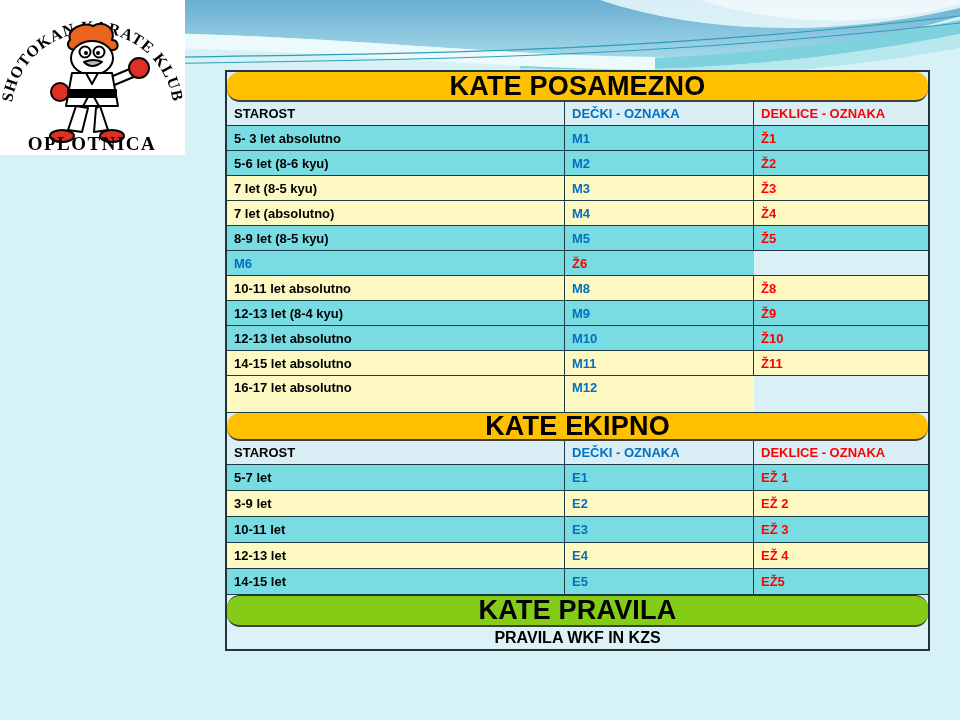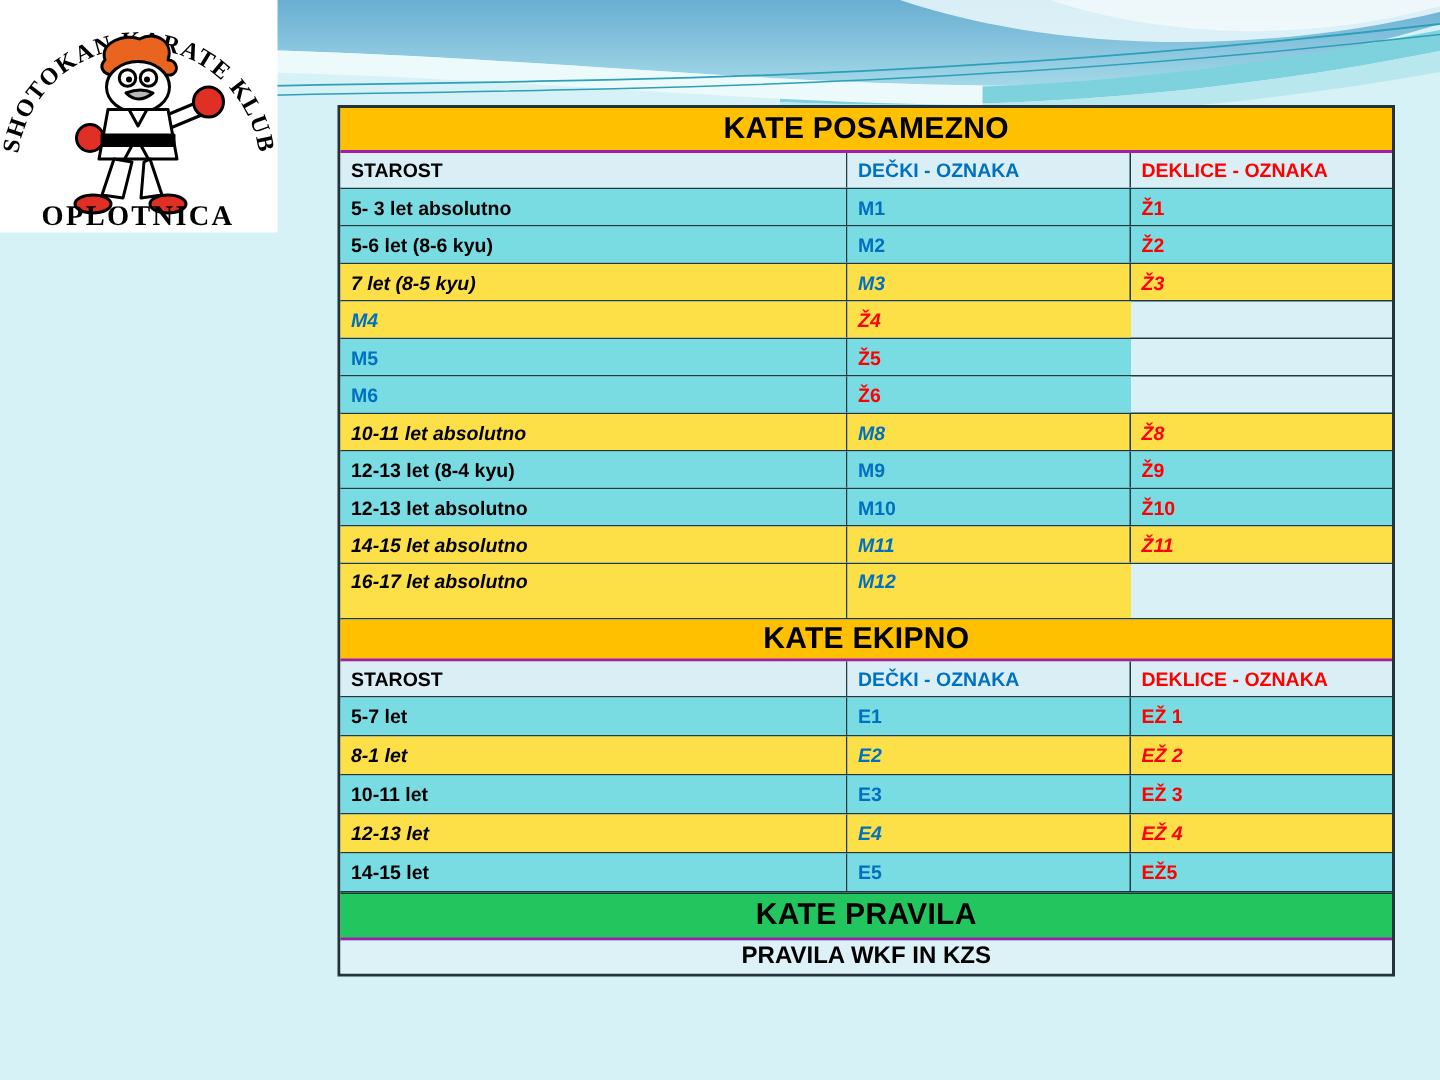--- a/index.html
+++ b/index.html
@@ -22,26 +22,27 @@
 
   
   .table-wrap {
     position:absolute; left:225px; top:70px; width:705px;
     border:2px solid #22333a;
     box-sizing:border-box;
     background:#d9f0f6;
   }
   .band {
     display:flex; align-items:center; justify-content:center;
-    font-weight:bold; font-size:20px; color:#000;
-    border-bottom:2px solid #a21caf;
+    font-weight:bold; font-size:27px; color:#000;
+    border-bottom:2px solid #404040;
     letter-spacing:.2px;
+    border-radius:13px;
   }
   .band.gold { background:#ffc000; }
-  .band.gray { background:#22c55e; border-top:1px solid #22333a; }
+  .band.gray { background:#84cc16; border-top:1px solid #22333a; }
   .t-row {
     display:grid;
     grid-template-columns:338px 189px auto;
     border-bottom:1.5px solid #1d3b42;
     box-sizing:border-box;
   }
   .t-row:last-child { border-bottom:none; }
   .t-row > div {
     display:flex; align-items:center;
     padding-left:7px;
@@ -50,21 +51,21 @@
     box-sizing:border-box;
     white-space:nowrap;
   }
   .t-row > div:last-child { border-right:none; }
   .h24 { height:24px; }
   .h25 { height:25px; }
   .h26 { height:26px; }
   .tall { height:37px; }
   .tall > div { align-items:flex-start; padding-top:4px; }
   .teal  > div { background:#7adce3; }
-  .light > div { background:#fde047;font-style:italic; }
+  .light > div { background:#fef9c3; }
   .hdr   > div { background:#d9eff5; }
   .c-black { color:#000000; }
   .c-blue  { color:#0070c0; }
   .c-red   { color:#ff0000; }
   .pravila-row {
     display:flex; align-items:center; justify-content:center;
     height:22px; background:#ddf2f7;
     font-size:16px; font-weight:bold; color:#000;
   }
   .band.h28 { height:28px; }
@@ -164,24 +165,26 @@
       <div class="c-black">5-6 let (8-6 kyu)</div>
       <div class="c-blue">M2</div>
       <div class="c-red">Ž2</div>
     </div>
     <div class="t-row light h25">
       <div class="c-black">7 let (8-5 kyu)</div>
       <div class="c-blue">M3</div>
       <div class="c-red">Ž3</div>
     </div>
     <div class="t-row light h25">
+      <div class="c-black">7 let (absolutno)</div>
       <div class="c-blue">M4</div>
       <div class="c-red">Ž4</div>
     </div>
     <div class="t-row teal h25">
+      <div class="c-black">8-9 let (8-5 kyu)</div>
       <div class="c-blue">M5</div>
       <div class="c-red">Ž5</div>
     </div>
     <div class="t-row teal h25">
       <div class="c-blue">M6</div>
       <div class="c-red">Ž6</div>
     </div>
     <div class="t-row light h25">
       <div class="c-black">10-11 let absolutno</div>
       <div class="c-blue">M8</div>
@@ -214,21 +217,21 @@
       <div class="c-blue">DEČKI - OZNAKA</div>
       <div class="c-red">DEKLICE - OZNAKA</div>
     </div>
 
     <div class="t-row teal h26">
       <div class="c-black">5-7 let</div>
       <div class="c-blue">E1</div>
       <div class="c-red">EŽ 1</div>
     </div>
     <div class="t-row light h26">
-      <div class="c-black">8-1 let</div>
+      <div class="c-black">3-9 let</div>
       <div class="c-blue">E2</div>
       <div class="c-red">EŽ 2</div>
     </div>
     <div class="t-row teal h26">
       <div class="c-black">10-11 let</div>
       <div class="c-blue">E3</div>
       <div class="c-red">EŽ 3</div>
     </div>
     <div class="t-row light h26">
       <div class="c-black">12-13 let</div>

